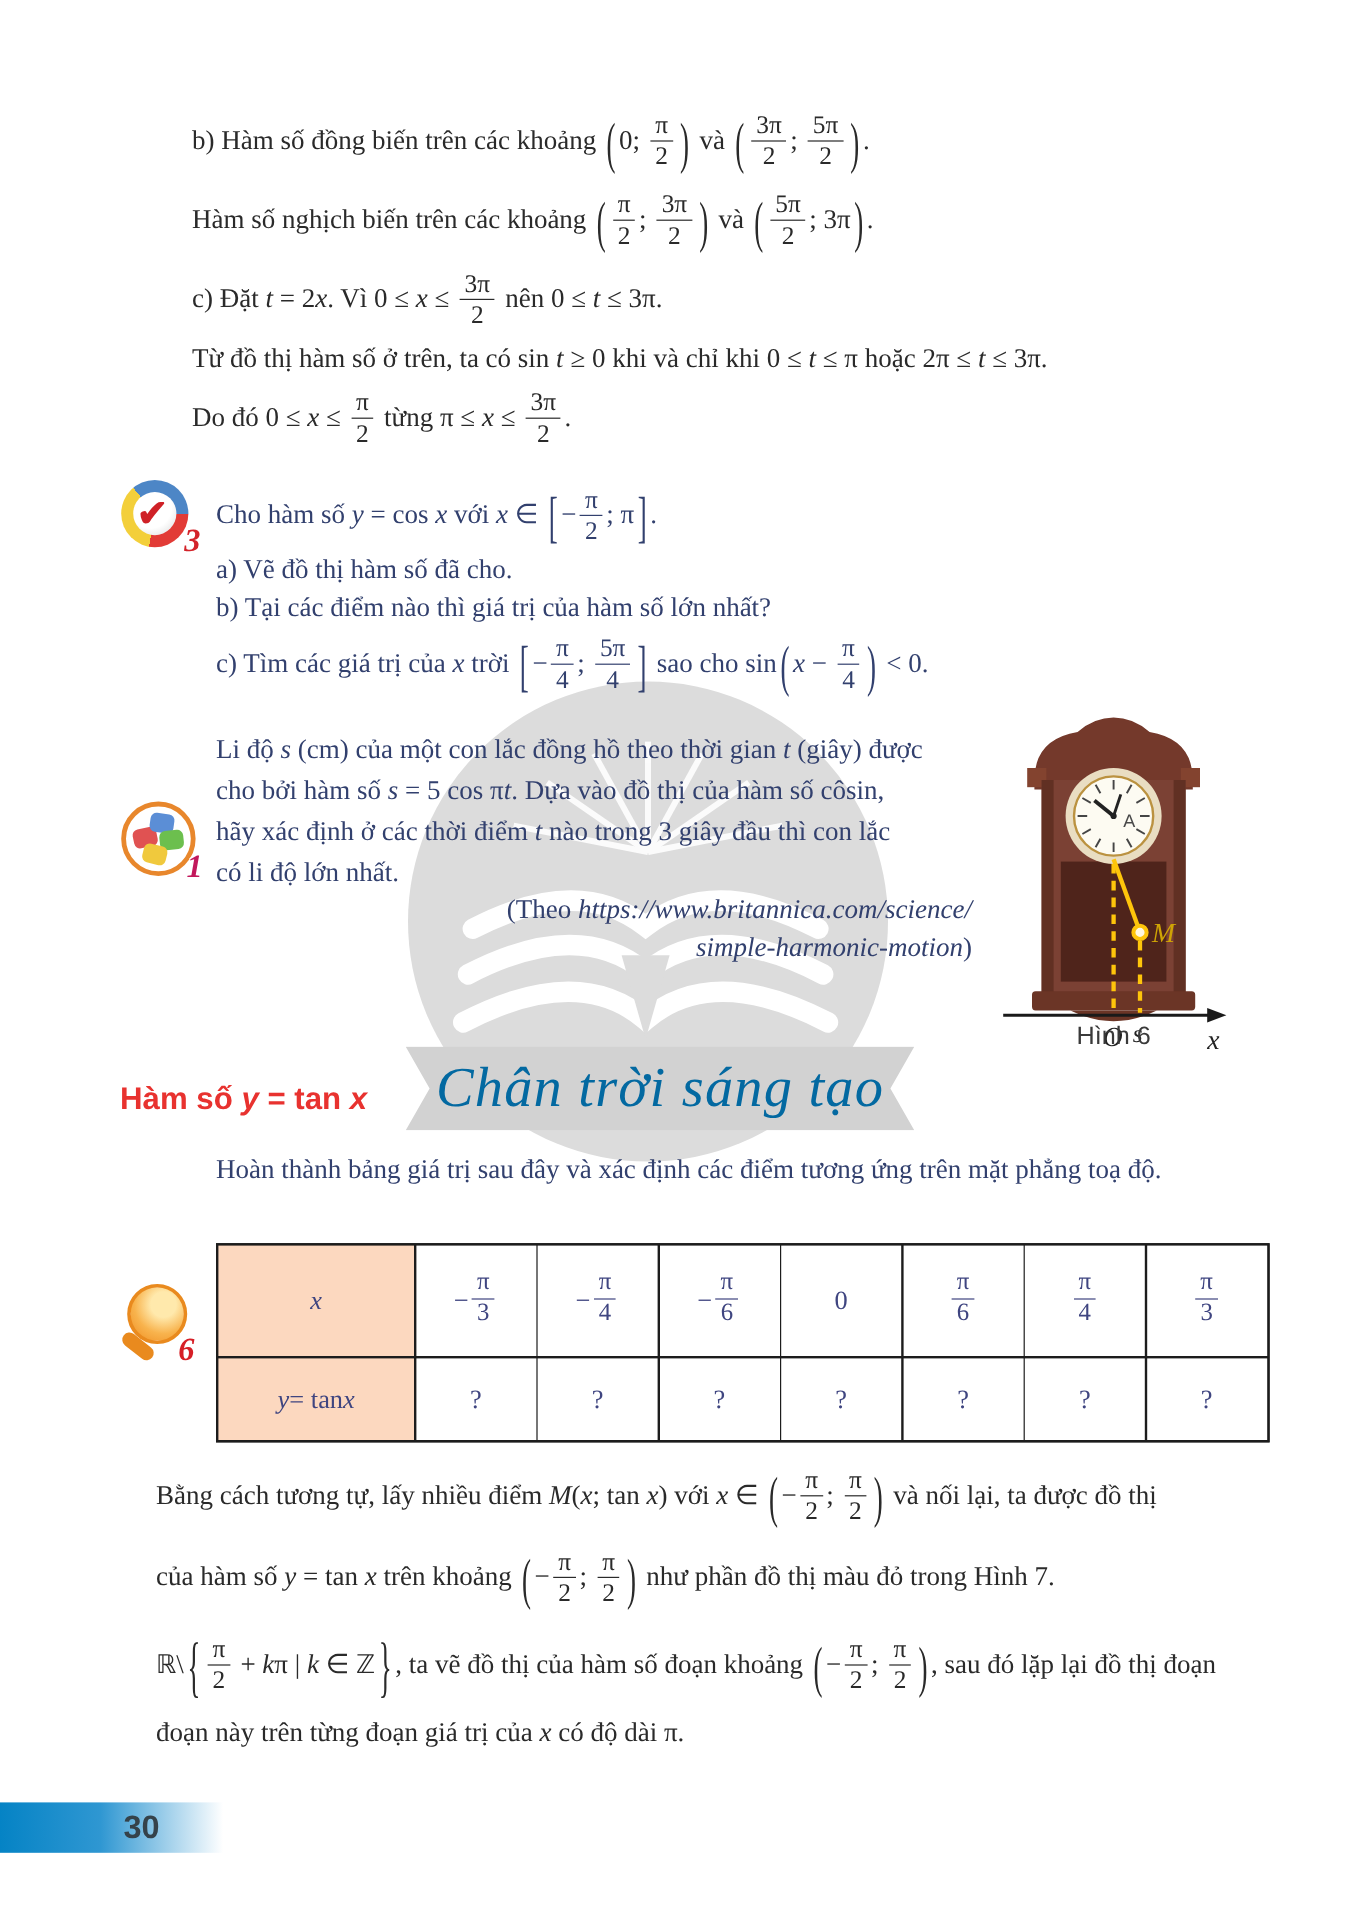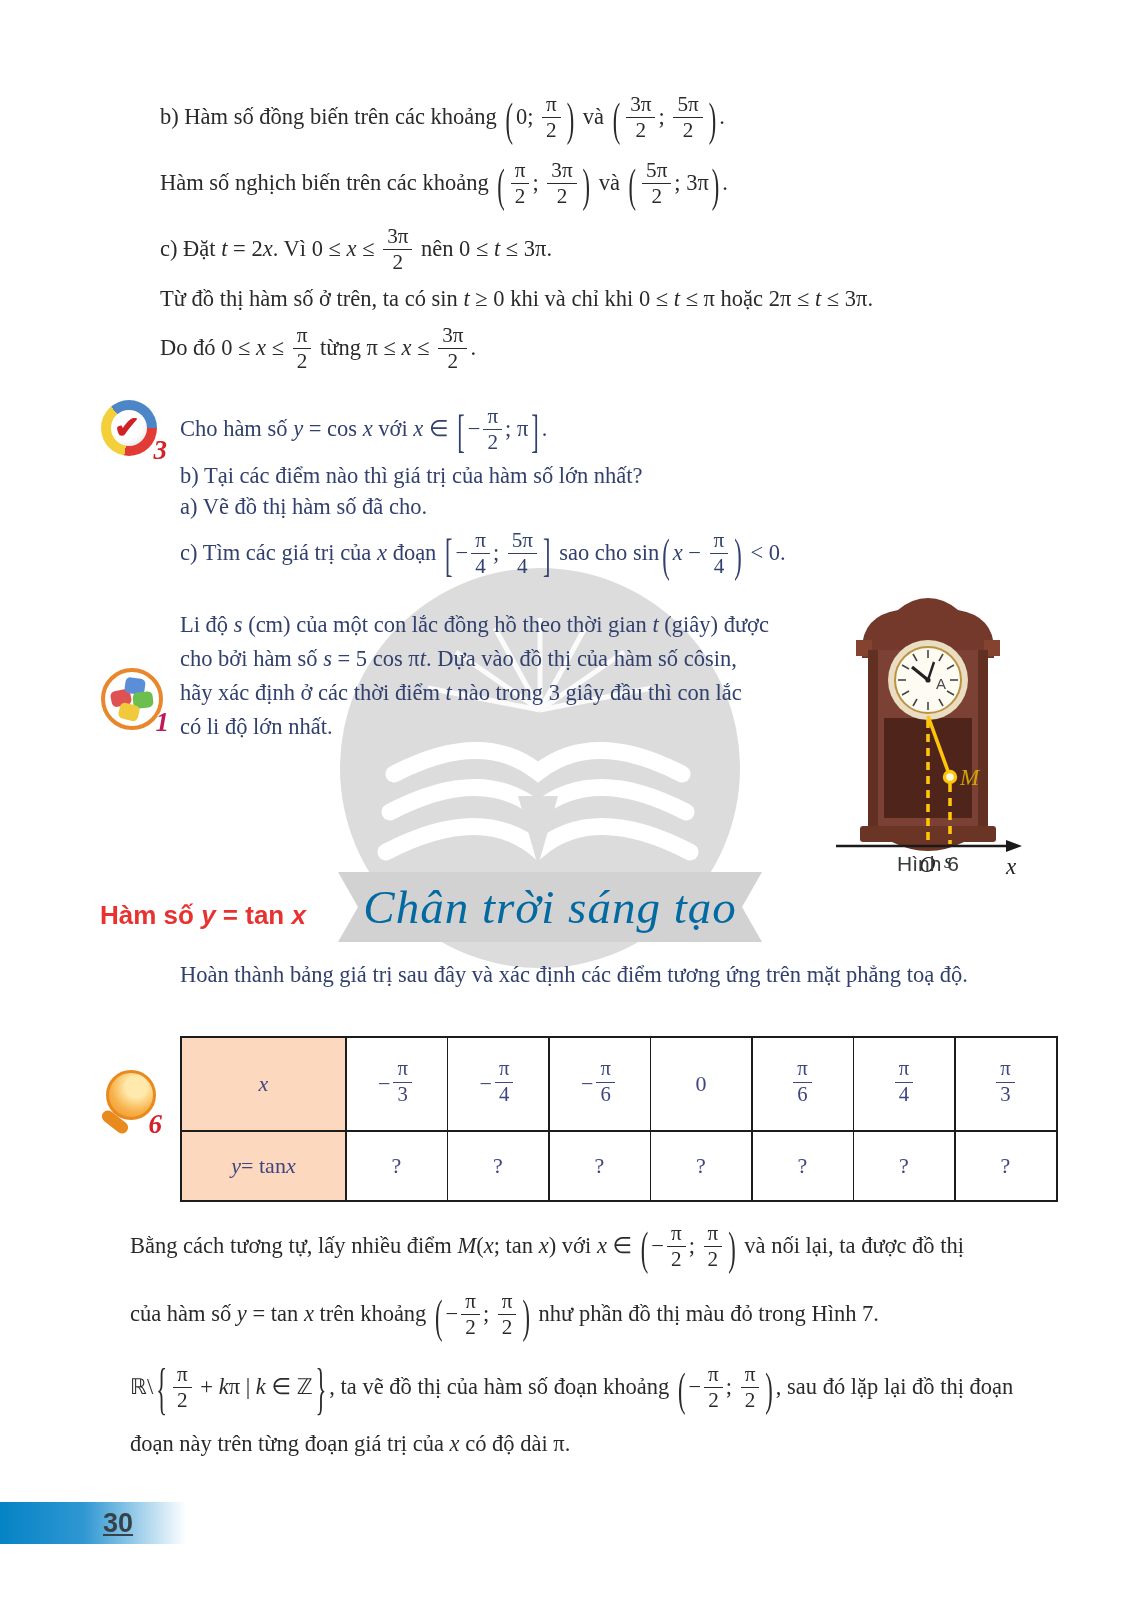--- a/index.html
+++ b/index.html
@@ -51,21 +51,21 @@
   
   #par1{left:130px;top:1212px;width:918px;z-index:3;}
   #par2{left:130px;top:1348px;width:918px;z-index:3;}
   #par1 .tall{height:68px;line-height:68px;}
   #par2 .plain{height:36px;line-height:36px;}
   #par2 .tall{height:78px;line-height:78px;}
   
   #foot-bar{left:0;top:1502px;width:186px;height:42px;z-index:3;
       background:linear-gradient(90deg,#0583c5 0%,#2f97d2 45%,rgba(255,255,255,0) 100%);}
   #foot-num{left:103px;top:1502px;height:42px;line-height:42px;z-index:4;
-      font-family:"Liberation Sans",sans-serif;font-weight:bold;font-size:27px;color:#35424a;text-decoration:underline;}
+      font-family:"Liberation Sans",sans-serif;font-weight:bold;font-size:27px;color:#35424a;}
   
   .icon-practice{position:relative;width:62px;height:62px;}
   .icon-practice .pie{position:absolute;left:0;top:2px;width:56px;height:56px;border-radius:50%;
       background:conic-gradient(from -40deg,#4d86c6 0 130deg,#e23b36 130deg 230deg,#f3cf3a 230deg 360deg);}
   .icon-practice .core{position:absolute;left:10px;top:12px;width:36px;height:36px;border-radius:50%;
       background:radial-gradient(circle at 40% 35%,#ffffff 55%,#d8d8d8);}
   .icon-practice .check{position:absolute;left:13px;top:11px;font-size:31px;color:#cf2127;font-weight:bold;}
   .ic-badge{position:absolute;right:-4px;bottom:-6px;font-family:"Liberation Serif",serif;
       font-style:italic;font-weight:bold;font-size:27px;color:#d3232a;
       text-shadow:-1px -1px 0 #fff,1px -1px 0 #fff,-1px 1px 0 #fff,1px 1px 0 #fff;}
@@ -152,23 +152,23 @@
     <div class="pie"></div>
     <div class="core"></div>
     <div class="check">✔</div>
     <div class="ic-badge">3</div>
   </div>
   <div id="p3-text" class="abs navy">
     <div class="mline tall" style="height:62px;line-height:62px"><span class="">Cho hàm số </span><span class="it">y</span><span class=""> = cos </span><span class="it">x</span><span class=""> với </span><span class="it">x</span><span class=""> ∈ </span><span class="big">[</span><span class="">−</span><span class="frac">
           <span class="fnum">π</span>
           <span class="fden">2</span>
         </span><span class="">; π</span><span class="big">]</span><span class="">.</span></div>
+    <div class="mline plain" style="height:30px;line-height:30px"><span class="">a) Vẽ đồ thị hàm số đã cho.</span></div>
     <div class="mline plain" style="height:32px;line-height:32px"><span class="">b) Tại các điểm nào thì giá trị của hàm số lớn nhất?</span></div>
-    <div class="mline plain" style="height:30px;line-height:30px"><span class="">a) Vẽ đồ thị hàm số đã cho.</span></div>
-    <div class="mline tall" style="height:62px;line-height:62px"><span class="">c) Tìm các giá trị của </span><span class="it">x</span><span class=""> đoạn </span><span class="big">[</span><span class="">−</span><span class="frac">
+    <div class="mline tall" style="height:62px;line-height:62px"><span class="">c) Tìm các giá trị của </span><span class="it">x</span><span class=""> trời </span><span class="big">[</span><span class="">−</span><span class="frac">
           <span class="fnum">π</span>
           <span class="fden">4</span>
         </span><span class="">; </span><span class="frac">
           <span class="fnum">5π</span>
           <span class="fden">4</span>
         </span><span class="big">]</span><span class=""> sao cho sin</span><span class="big">(</span><span class="it">x</span><span class=""> − </span><span class="frac">
           <span class="fnum">π</span>
           <span class="fden">4</span>
         </span><span class="big">)</span><span class=""> &lt; 0.</span></div>
   </div>
@@ -179,20 +179,24 @@
     <div class="pc pc2"></div>
     <div class="pc pc3"></div>
     <div class="pc pc4"></div>
     <div class="ic-badge">1</div>
   </div>
   <div id="p1-text" class="abs navy">
     <div class="mline" style="height:34px;line-height:34px"><span class="">Li độ </span><span class="it">s</span><span class=""> (cm) của một con lắc đồng hồ theo thời gian </span><span class="it">t</span><span class=""> (giây) được</span></div>
     <div class="mline" style="height:34px;line-height:34px"><span class="">cho bởi hàm số </span><span class="it">s</span><span class=""> = 5 cos π</span><span class="it">t</span><span class="">. Dựa vào đồ thị của hàm số côsin,</span></div>
     <div class="mline" style="height:34px;line-height:34px"><span class="">hãy xác định ở các thời điểm </span><span class="it">t</span><span class=""> nào trong 3 giây đầu thì con lắc</span></div>
     <div class="mline" style="height:34px;line-height:34px"><span class="">có li độ lớn nhất.</span></div>
+  </div>
+  <div id="p1-src" class="abs navy">
+    <div class="mline"><span class="">(Theo </span><span class="it">https://www.britannica.com/science/</span></div>
+    <div class="mline"><span class="it">simple-harmonic-motion</span><span class="">)</span></div>
   </div>
 
   <svg id="figure6" class="abs" viewBox="0 0 212 300" width="212" height="300">
     <path d="M40 62 Q40 28 76 22 Q90 10 106 10 Q122 10 136 22 Q172 28 172 62 L172 70 L40 70 Z" fill="#74392b"></path>
     <rect x="34" y="52" width="16" height="16" fill="#83432f"></rect>
     <rect x="162" y="52" width="16" height="16" fill="#83432f"></rect>
     <rect x="46" y="62" width="120" height="178" fill="#7b4134"></rect>
     <rect x="46" y="62" width="10" height="178" fill="#613023"></rect>
     <rect x="156" y="62" width="10" height="178" fill="#613023"></rect>
     <rect x="62" y="130" width="88" height="100" fill="#4f241b"></rect>

